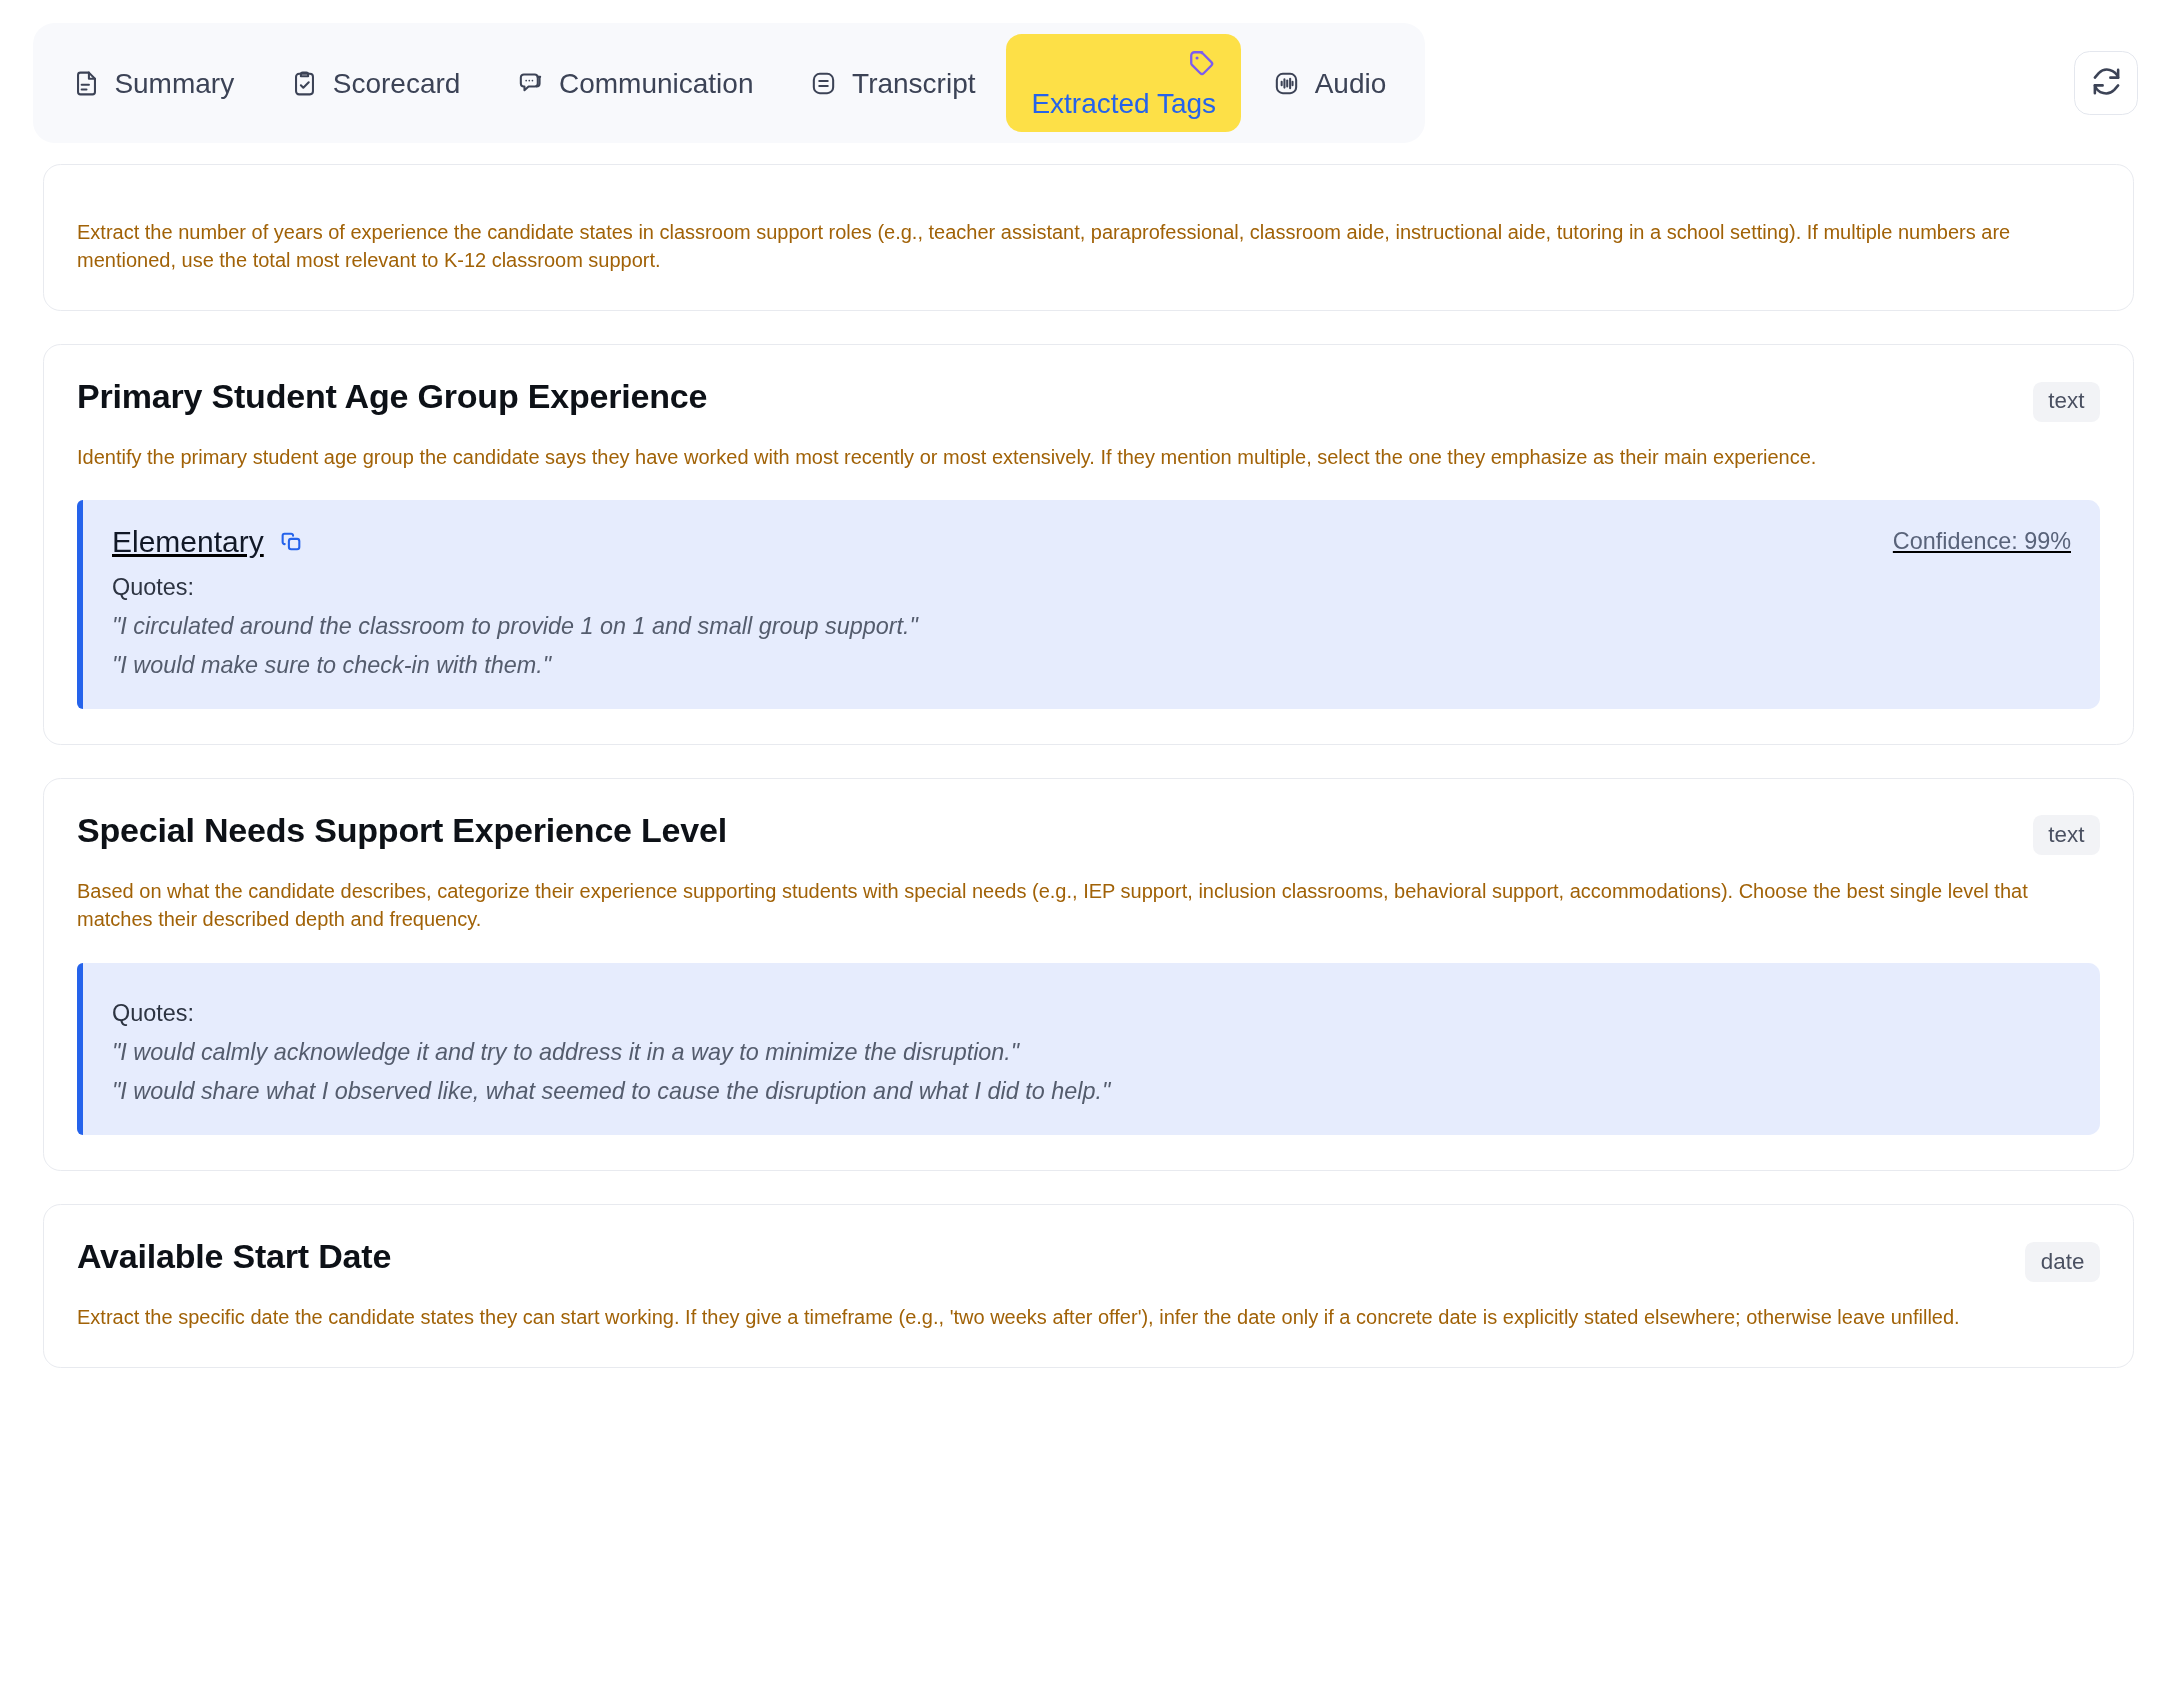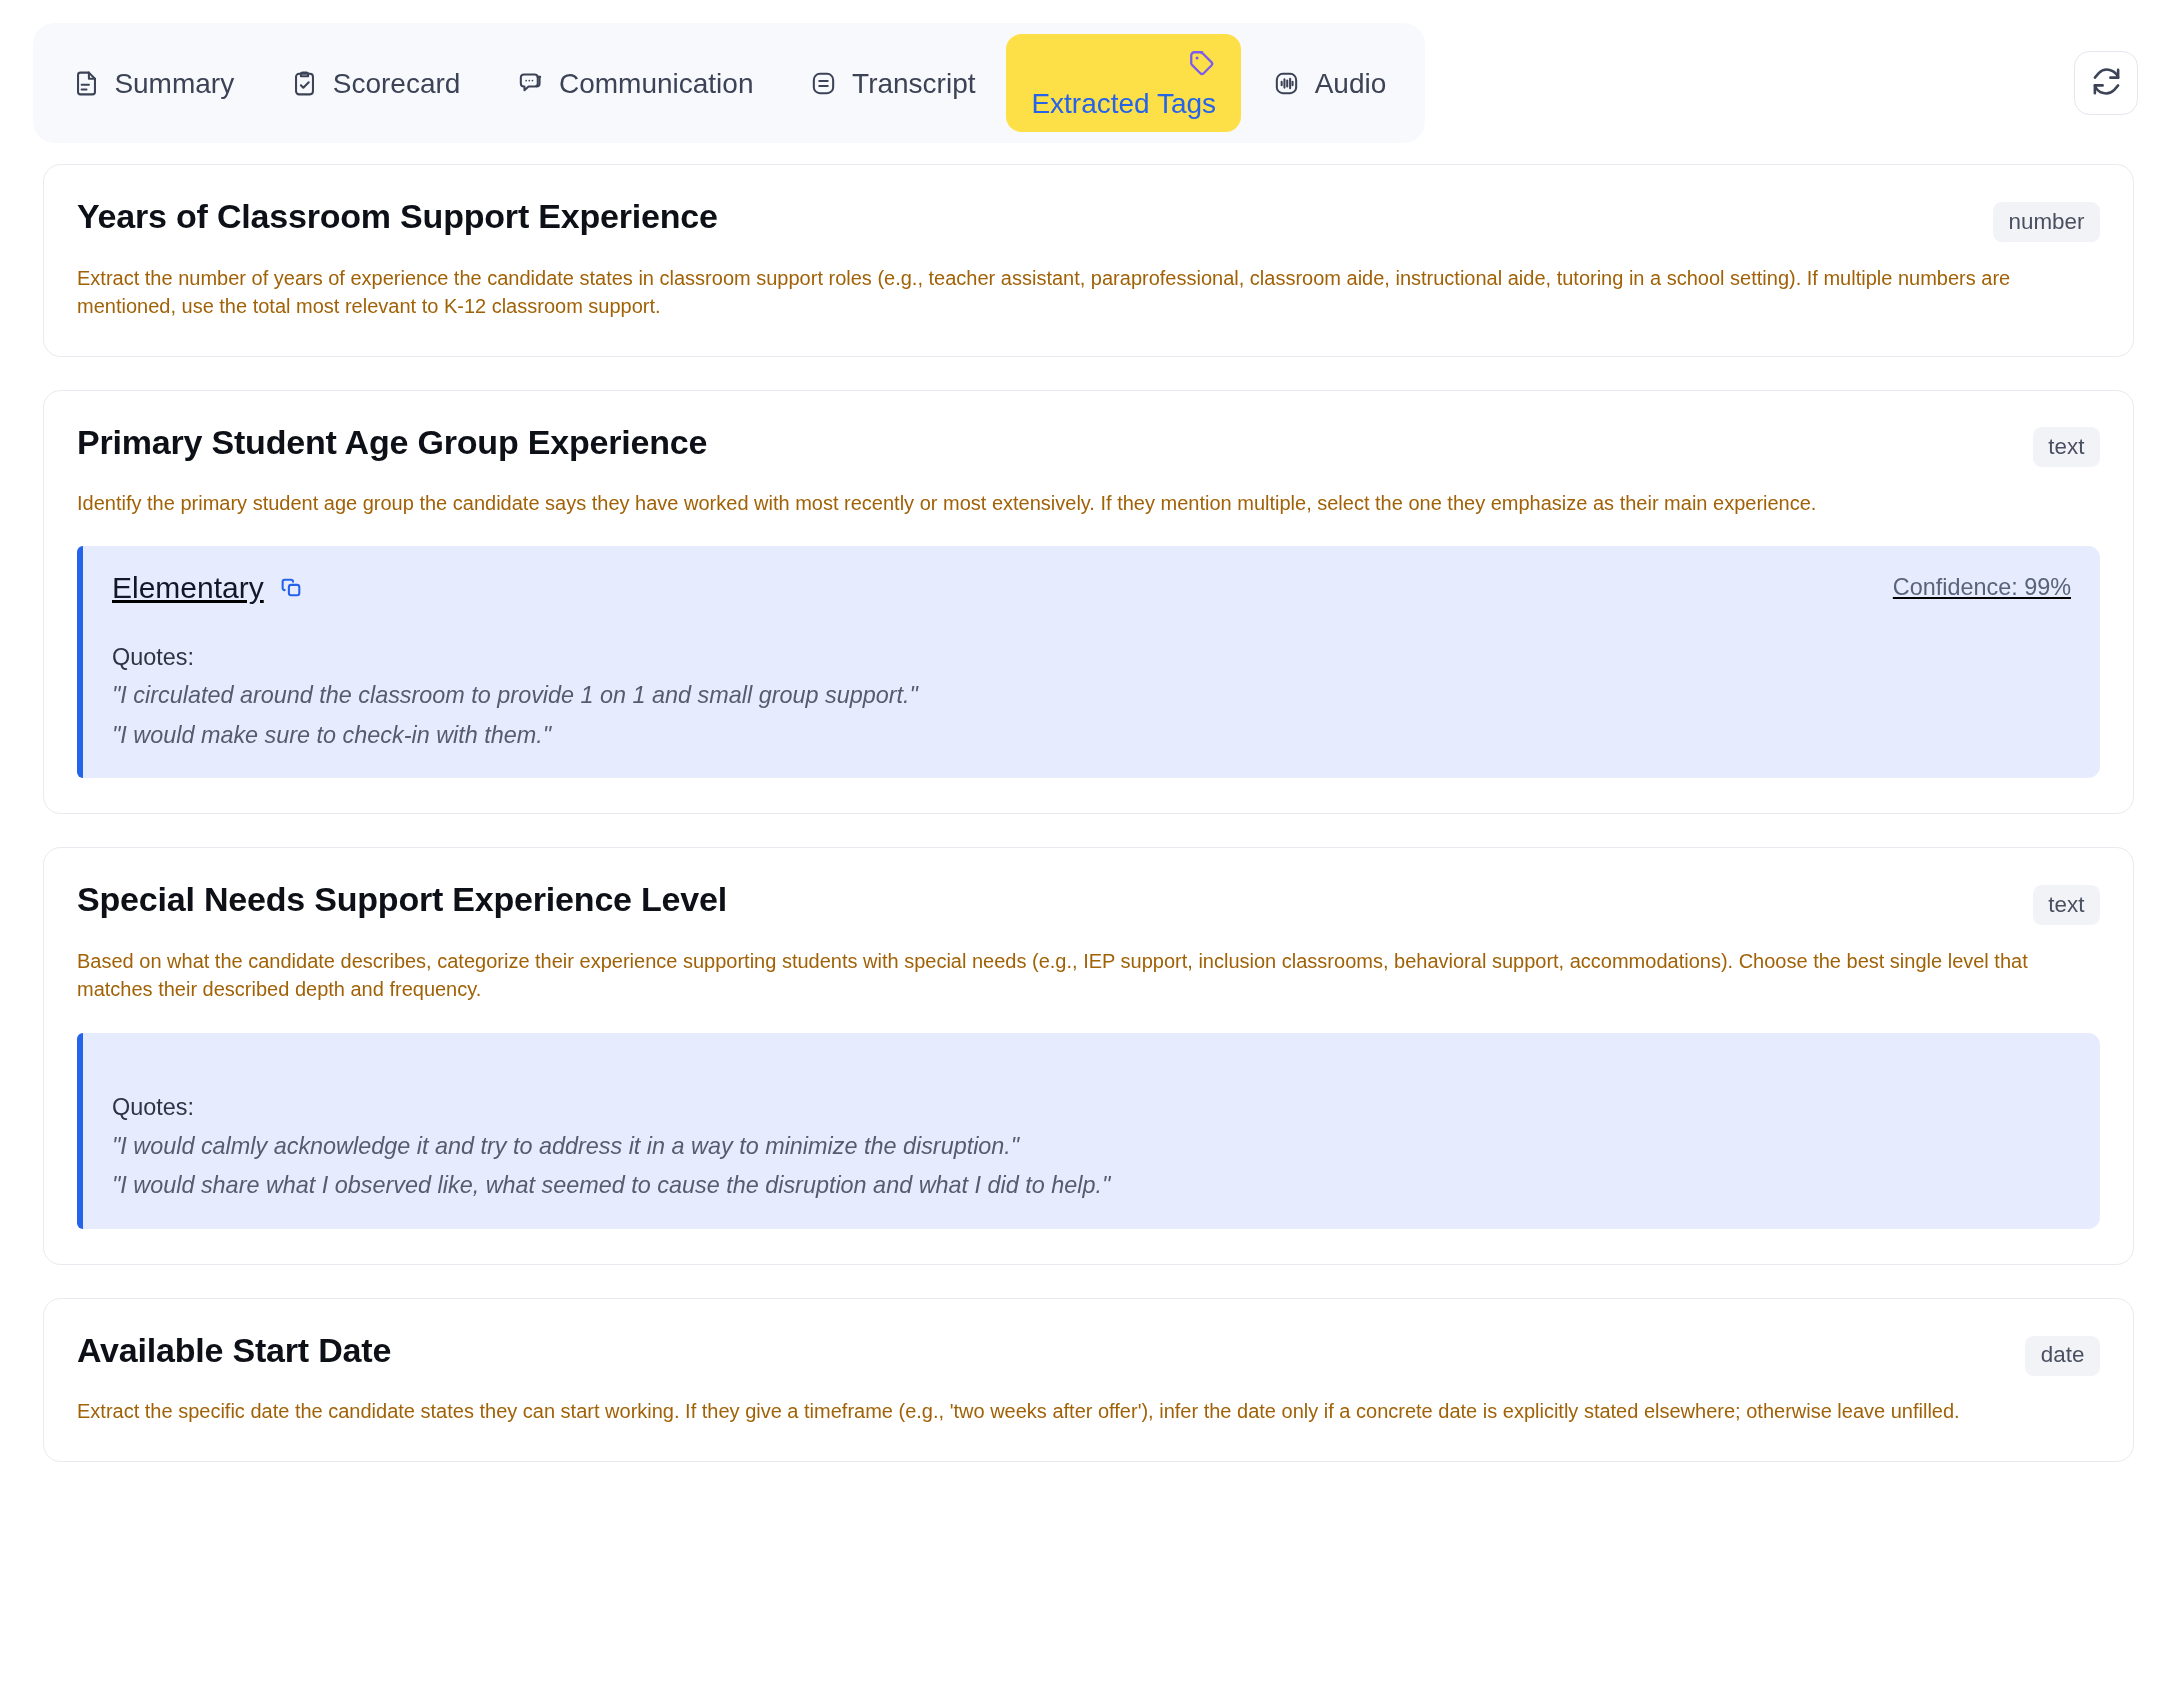--- a/index.html
+++ b/index.html
@@ -111,21 +111,21 @@
     display: flex;
     align-items: center;
     justify-content: space-between;
     gap: 19.5px;
     text-decoration: underline;
   }
   .value-left { display: flex; align-items: center; gap: 15.6px; }
   .value-text { font-size: 30px; color: #111827; line-height: 1.2; }
   .copy-icon { cursor: pointer; display: flex; align-items: center; }
   .confidence { font-size: 23.4px; color: #59637a; white-space: nowrap; }
-  .quotes-label { margin-top: 38px; font-size: 23.4px; color: #2d3442; }
+  .quotes-label { margin-top: 14px; font-size: 23.4px; color: #2d3442; }
   .quote {
     margin-top: 9.8px;
     font-size: 23.4px;
     font-style: italic;
     color: #545c6d;
     line-height: 1.35;
   }
   .quote + .quote { margin-top: 7.8px; }
 </style>
 </head>
@@ -207,24 +207,20 @@
         <polyline points="3 21 3 15 9 15"></polyline>
         <path d="M21 9a9 9 0 0 0-15-3.5L3 9"></path>
         <path d="M3 15a9 9 0 0 0 15 3.5l3-3.5"></path>
       </svg>
     </span>
   </div>
 </div>
 
 <div class="cards" id="cards">
     <div class="card">
-      <div class="card-head">
-        <div class="card-title">Years of Classroom Support Experience</div>
-        <div class="type-badge">number</div>
-      </div>
       <div class="card-desc">Extract the number of years of experience the candidate states in classroom support roles (e.g., teacher assistant, paraprofessional, classroom aide, instructional aide, tutoring in a school setting). If multiple numbers are mentioned, use the total most relevant to K-12 classroom support.</div>
     </div>
     <div class="card">
       <div class="card-head">
         <div class="card-title">Primary Student Age Group Experience</div>
         <div class="type-badge">text</div>
       </div>
       <div class="card-desc">Identify the primary student age group the candidate says they have worked with most recently or most extensively. If they mention multiple, select the one they emphasize as their main experience.</div>
       <div class="value-block">
         <div class="value-row">

